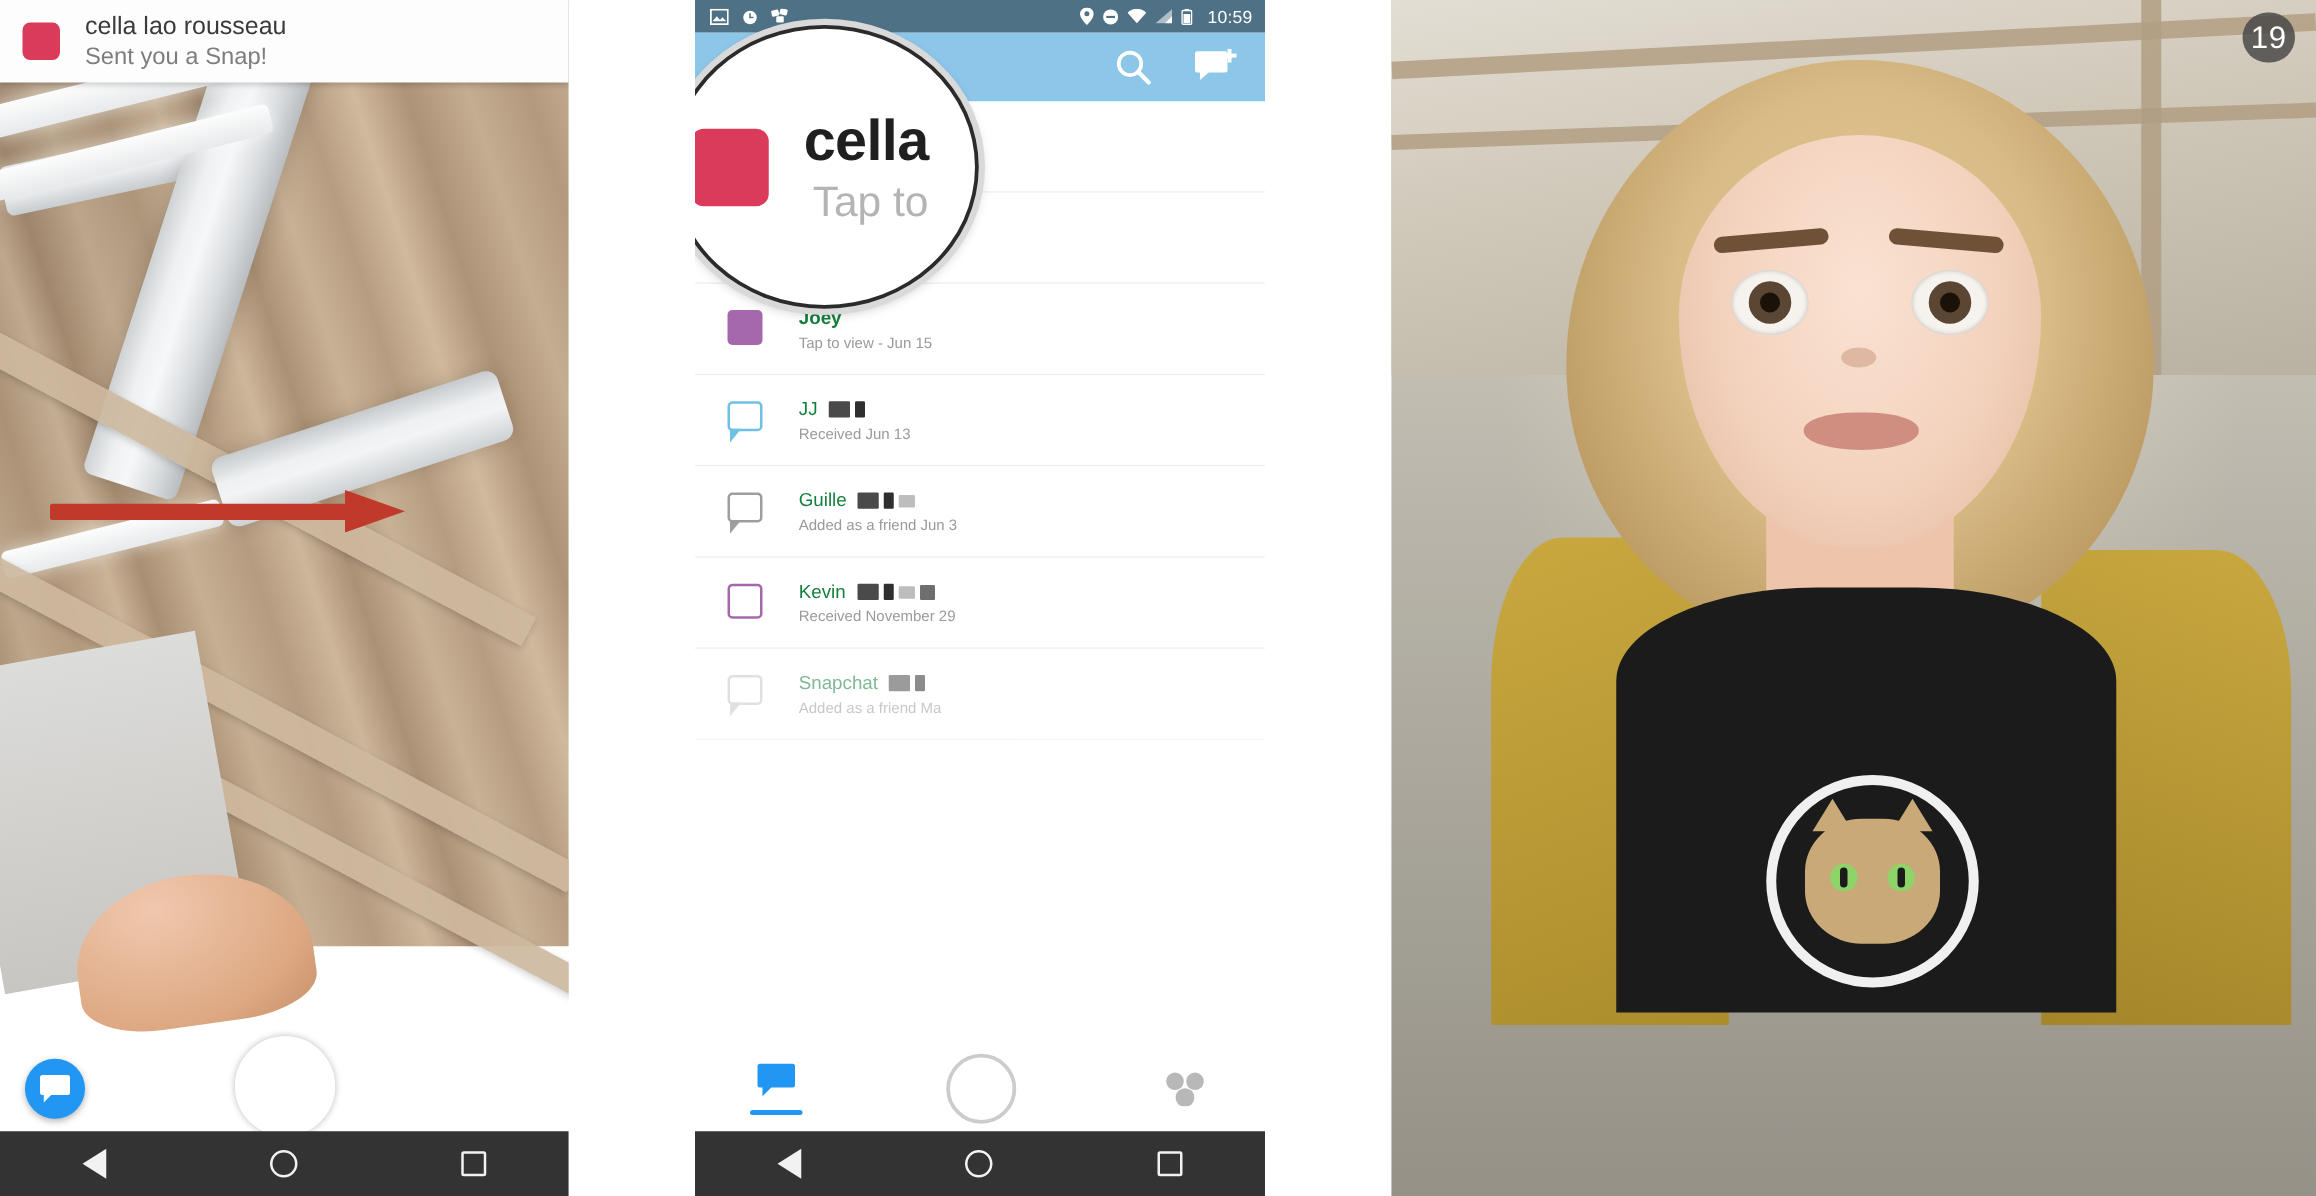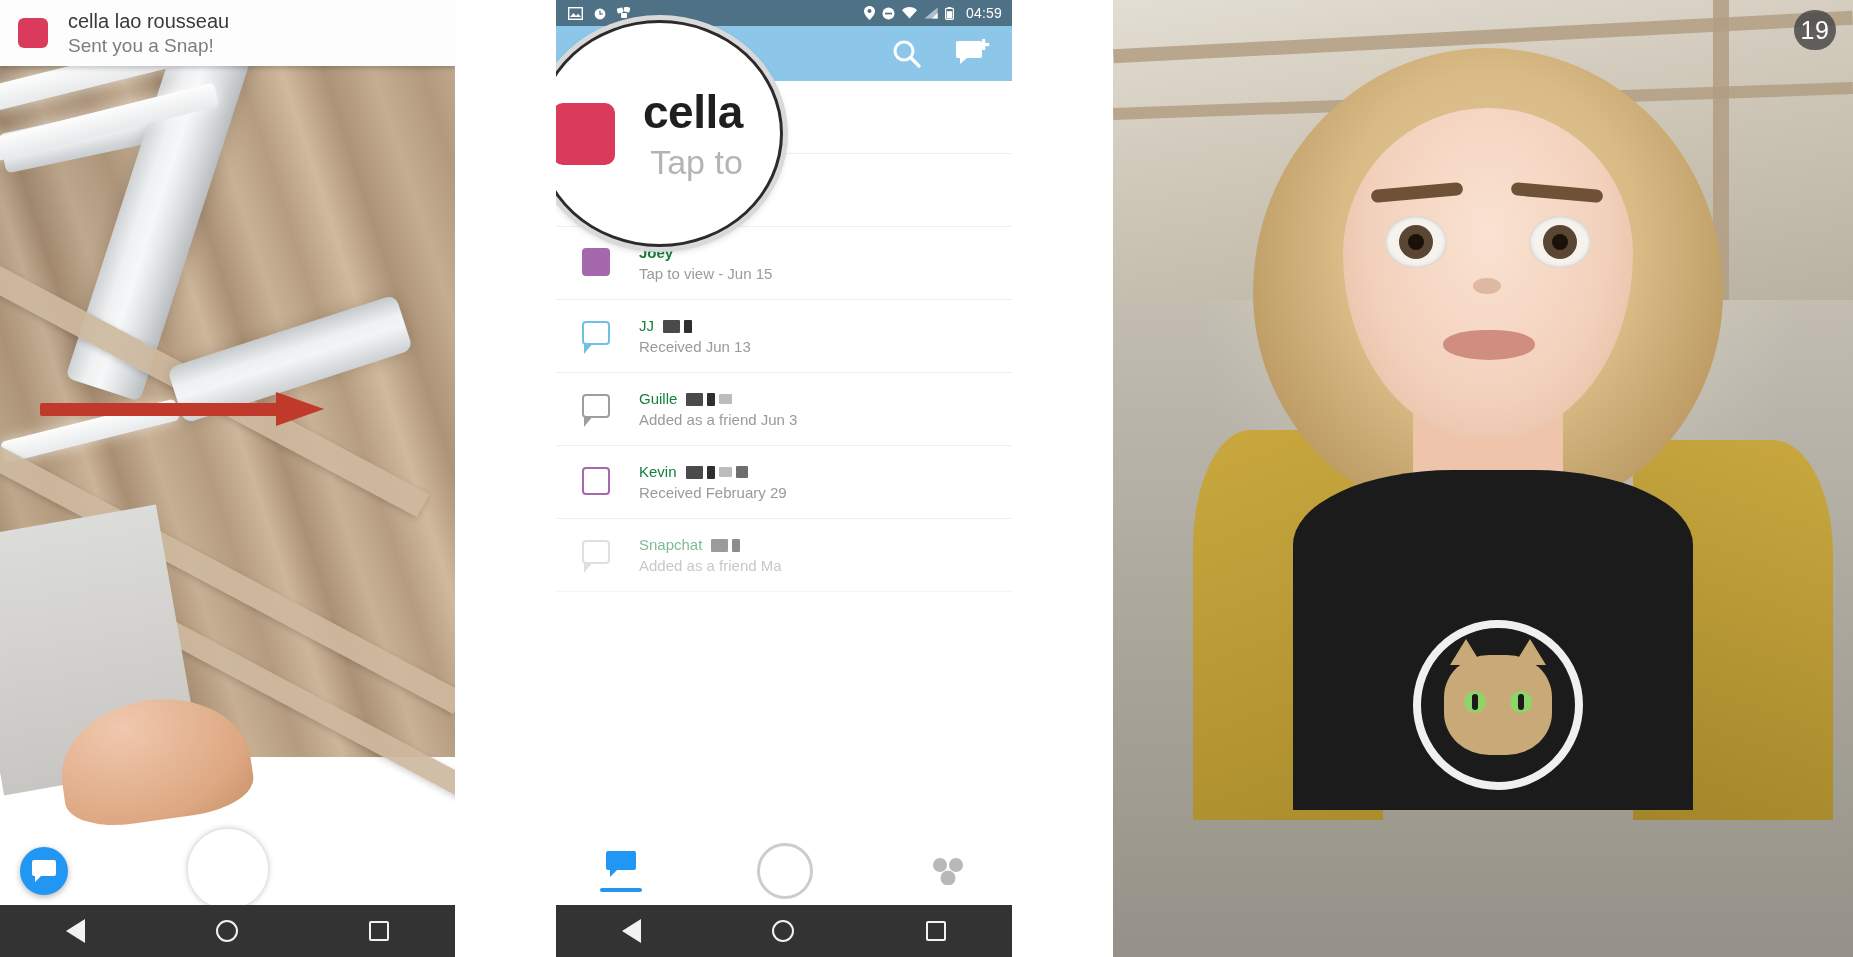--- a/index.html
+++ b/index.html
@@ -143,21 +143,21 @@
   .bubble {
     width:28px; height:24px; border:2.5px solid #999; border-radius:4px; position:relative; background:transparent;
   }
   .bubble:after {
     content:""; position:absolute; left:0px; bottom:-11px; width:0;height:0;
     border-left:9px solid currentColor; border-bottom:11px solid transparent;
   }
   .row-texts { display:flex; flex-direction:column; justify-content:center; }
   .row-name { font-size:15px; color:#15803d; line-height:1.2; display:flex; align-items:center; gap:9px; }
   .row-name.bold { font-weight:bold; }
-  .row-sub { font-size:15px; color:#9a9a9a; margin-top:3px; }
+  .row-sub { font-size:12px; color:#9a9a9a; margin-top:3px; }
   .emoji-block { display:inline-flex; gap:4px; align-items:center; }
   .eb { display:inline-block; background:#5a5a5a; border-radius:1px; }
 
   .bottom-nav {
     position:absolute; left:0; bottom:52px; width:456px; height:68px; z-index:4;
     display:flex; align-items:center; justify-content:space-between; padding:0 44px;
   }
   .bn-chat { position:relative; display:flex; flex-direction:column; align-items:center; }
   .bn-underline { width:42px; height:4px; background:#2196F3; border-radius:2px; margin-top:9px; }
   .bn-ring { width:56px; height:56px; border-radius:50%; border:3px solid #cccccc; }
@@ -331,21 +331,21 @@
         </svg>
         <svg class="ico" width="14" height="12" viewBox="0 0 14 12">
           <path d="M13.6 0.4v11.2H0.4z" fill="#ffffff" opacity="0.55"></path>
           <path d="M13.6 6v5.6H8z" fill="#ffffff"></path>
         </svg>
         <svg class="ico" width="9" height="13" viewBox="0 0 9 13">
           <rect x="2.8" y="0" width="3.4" height="1.5" fill="#fff"></rect>
           <rect x="0.6" y="1.3" width="7.8" height="11" rx="1" fill="none" stroke="#fff" stroke-width="1.2"></rect>
           <rect x="1.8" y="4.2" width="5.4" height="7.2" fill="#fff"></rect>
         </svg>
-        <span class="sb-clock">04:59</span>
+        <span class="sb-clock">10:59</span>
       </div>
     </div>
 
     <div class="app-header">
       <svg width="30" height="30" viewBox="0 0 30 30">
         <circle cx="12" cy="12" r="9" fill="none" stroke="#ffffff" stroke-width="3"></circle>
         <line x1="18.5" y1="18.5" x2="27" y2="27" stroke="#ffffff" stroke-width="3.4" stroke-linecap="round"></line>
       </svg>
       <svg width="34" height="30" viewBox="0 0 34 30">
         <path d="M2 2h22a2 2 0 0 1 2 2v13a2 2 0 0 1-2 2H11l-7 6v-6H2a2 2 0 0 1-2-2V4a2 2 0 0 1 2-2z" fill="#ffffff"></path>
@@ -431,21 +431,21 @@
           <div class="row-texts">
             <div class="row-name">
               <span>Kevin</span>
               <span class="emoji-block">
                 <i class="eb" style="width: 17px; height: 13px; background: rgb(74, 74, 74);"></i>
                 <i class="eb" style="width: 8px; height: 13px; background: rgb(47, 47, 47);"></i>
                 <i class="eb" style="width: 13px; height: 10px; background: rgb(189, 189, 189);"></i>
                 <i class="eb" style="width: 12px; height: 12px; background: rgb(110, 110, 110);"></i>
               </span>
             </div>
-            <div class="row-sub">Received February 29</div>
+            <div class="row-sub">Received November 29</div>
           </div>
         </div>
         <div class="row" style="opacity: 0.55;">
           <div class="row-badge">
             <div class="bubble" style="border-color: rgb(200, 200, 200); color: rgb(200, 200, 200);"></div>
           </div>
           <div class="row-texts">
             <div class="row-name">
               <span>Snapchat</span>
               <span class="emoji-block">

